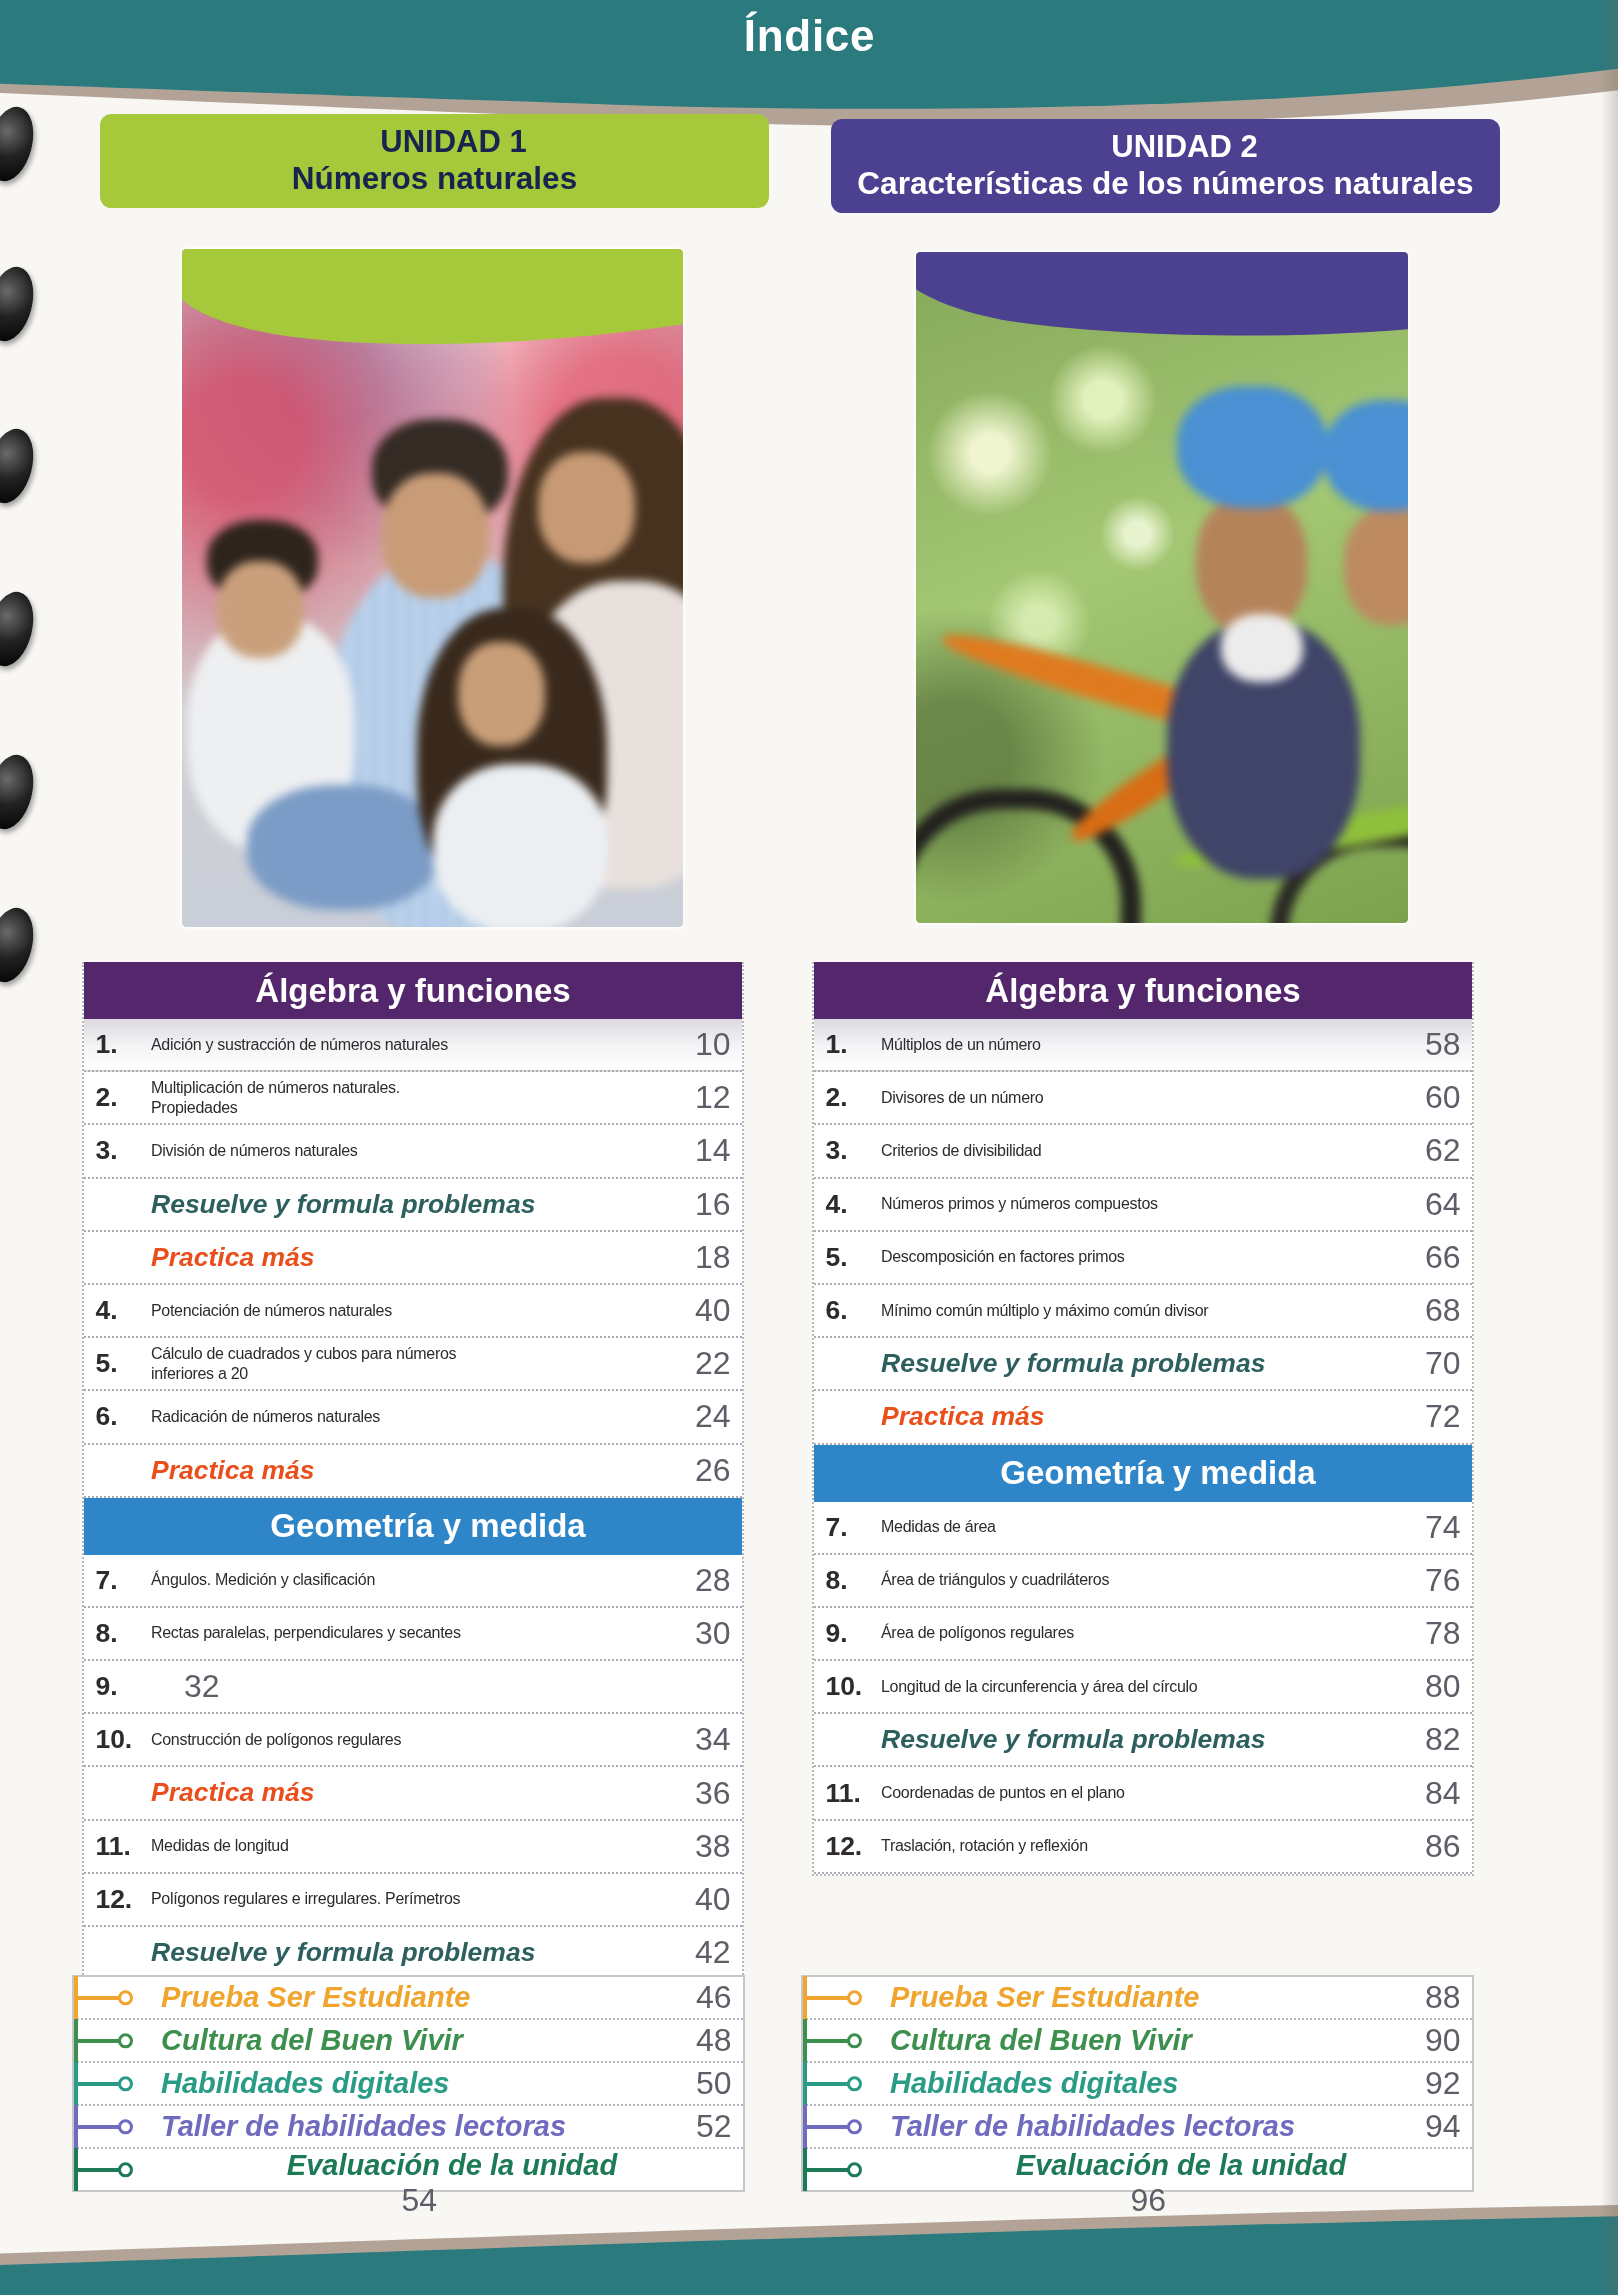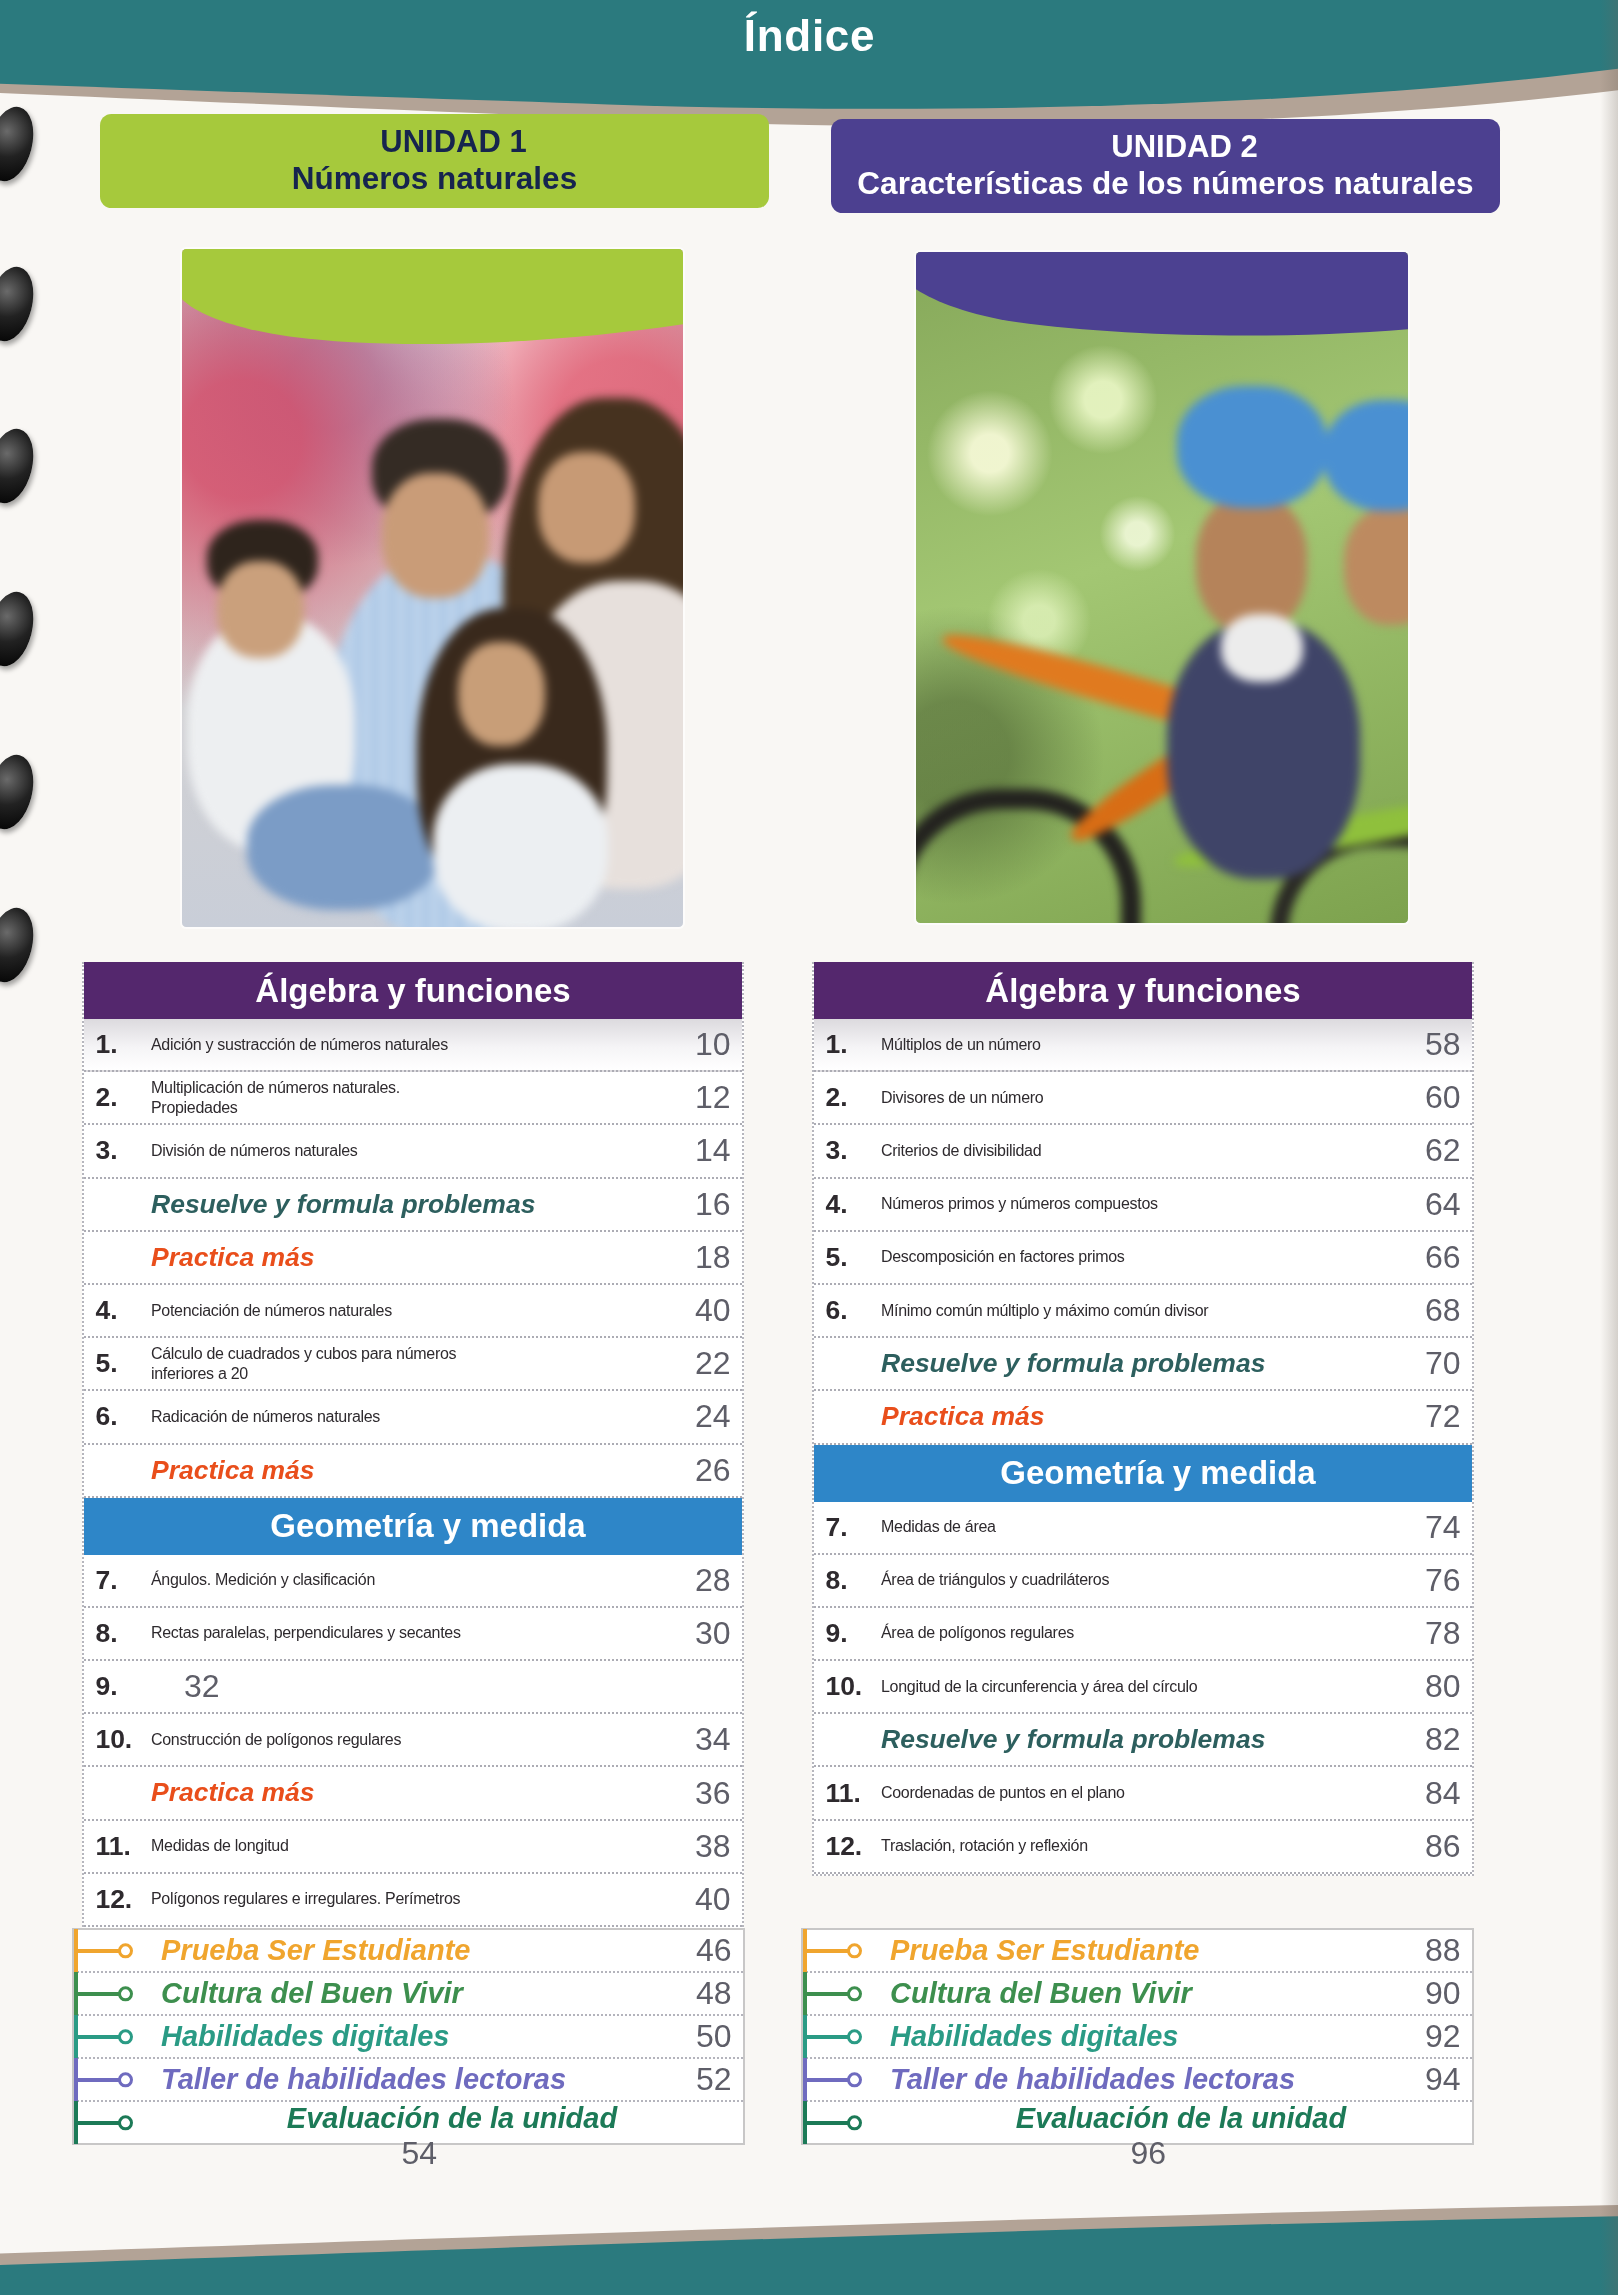--- a/index.html
+++ b/index.html
@@ -88,21 +88,21 @@
        font-size:26.5px;font-weight:bold;color:#2e2a2e;}
   .label{flex:1;font-size:16px;letter-spacing:-0.3px;color:#2e2a2e;
          line-height:1.25;white-space:pre-line;}
   .page{flex:none;width:80px;text-align:right;padding-right:11.4px;box-sizing:border-box;
         font-size:32px;color:#5e5e68;font-weight:normal;}
   .toc-row.special .label{font-style:italic;font-weight:bold;font-size:26.5px;letter-spacing:0;}
   .toc-row.resuelve .label{color:var(--resuelve);}
   .toc-row.practica .label{color:var(--practica);}
 
   
-  .extras{position:absolute;top:1928px;width:669px;background:#fff;
+  .extras{position:absolute;top:1975px;width:669px;background:#fff;
           border:2.1px solid #c8c7c7;}
   #unit1-extras{left:72px;} #unit2-extras{left:801px;}
   .extra-row{position:relative;display:flex;align-items:center;height:41px;
              border-bottom:2.1px dotted #b4b4bc;}
   .extra-row:last-child{border-bottom:none;flex-direction:column;}
   .extra-row::before{content:'';position:absolute;left:0;top:-1.4px;bottom:-1.4px;width:3.6px;
                      background:var(--c);}
   .conn-line{position:absolute;left:0;top:50%;margin-top:-1.4px;width:47px;height:3.6px;background:var(--c);}
   .conn-dot{position:absolute;left:44px;top:50%;transform:translateY(-50%);
             width:9.3px;height:9.3px;border:3.6px solid var(--c);border-radius:50%;background:#fff;}

